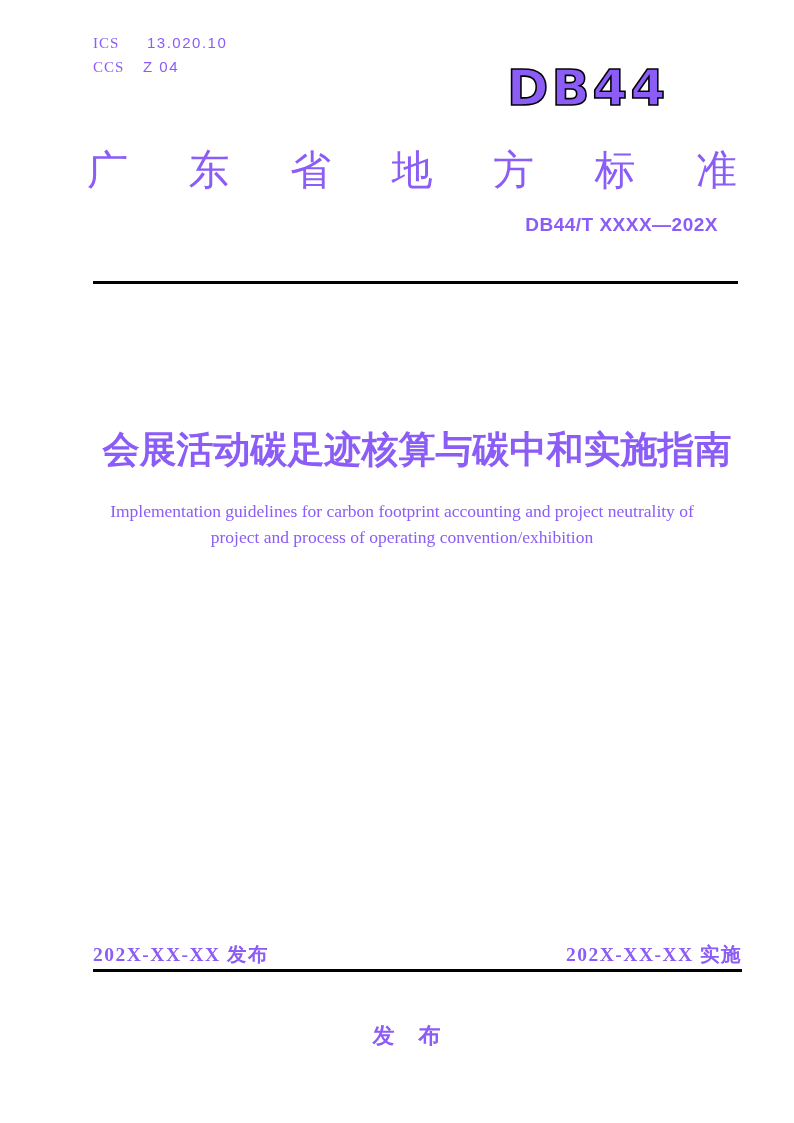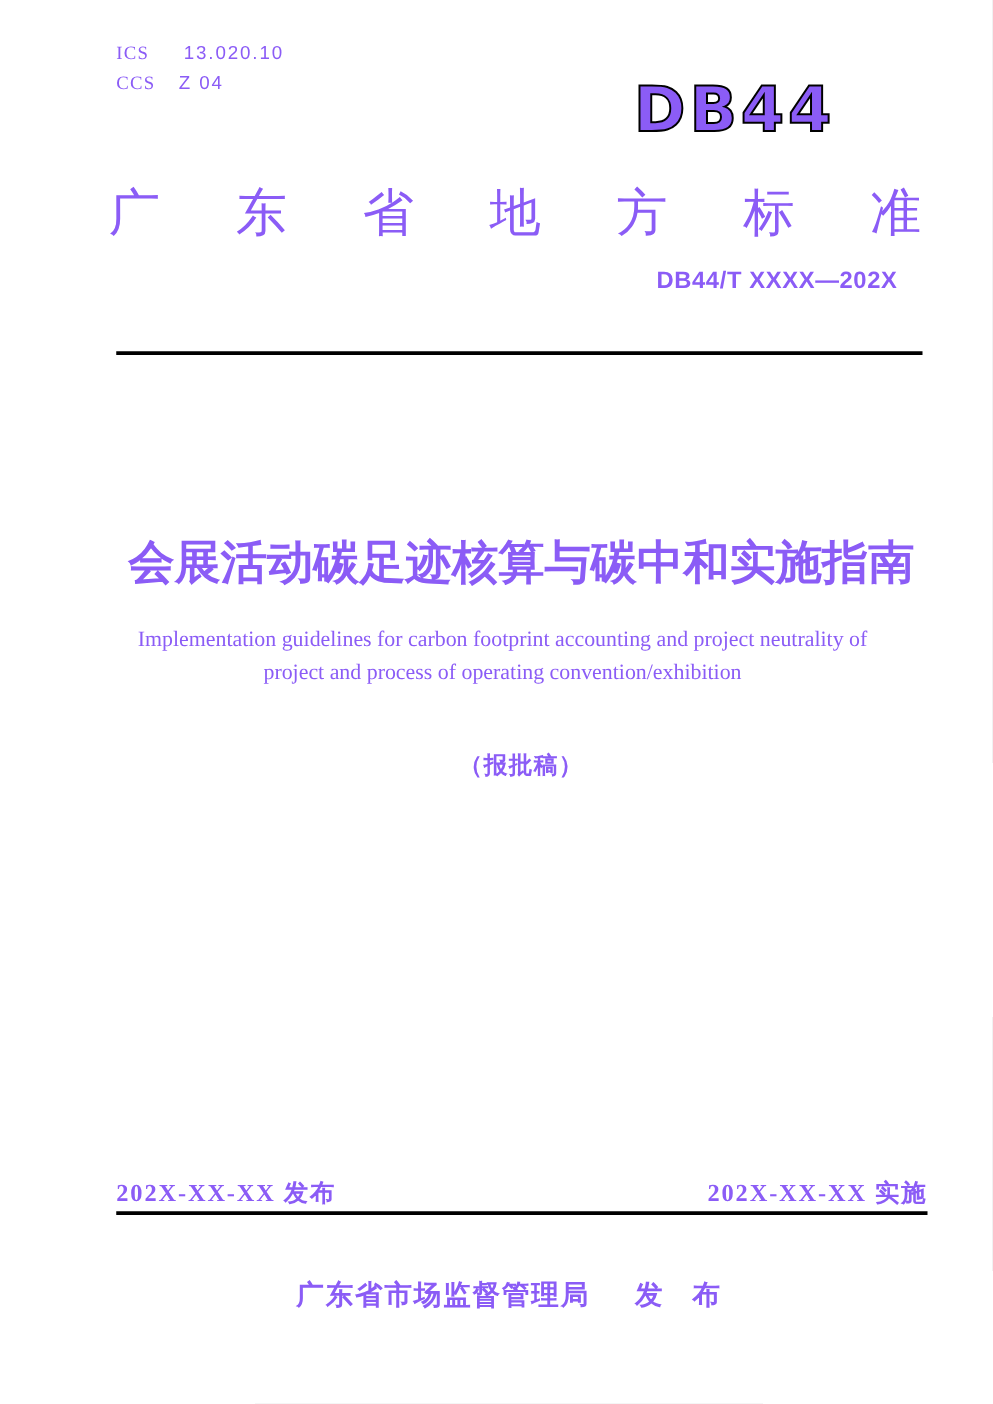--- a/index.html
+++ b/index.html
@@ -185,27 +185,25 @@
 
   <div class="rule rule-top"></div>
 
   <div class="title-cn">会展活动碳足迹核算与碳中和实施指南</div>
 
   <div class="title-en">
     <div>Implementation guidelines for carbon footprint accounting and project neutrality of</div>
     <div>project and process of operating convention/exhibition</div>
   </div>
 
-  <div class="draft-status">（报批稿）</div>
 
   <div class="dates-row">
     <span class="date-text">202X-XX-XX 发布</span>
     <span class="date-text">202X-XX-XX 实施</span>
   </div>
 
   <div class="rule rule-bottom"></div>
 
   <div class="publisher-row">
-    <span class="publisher-name">广东省市场监督管理局</span>
     <span class="publish-word">发　布</span>
   </div>
 
 </div>
 
 </body></html>

